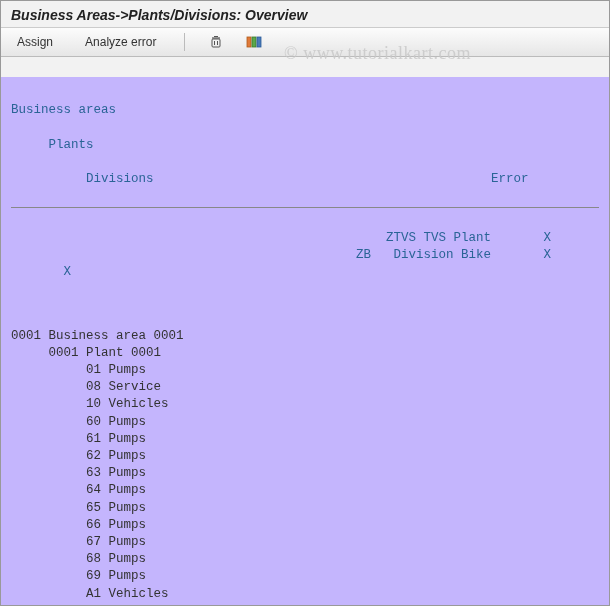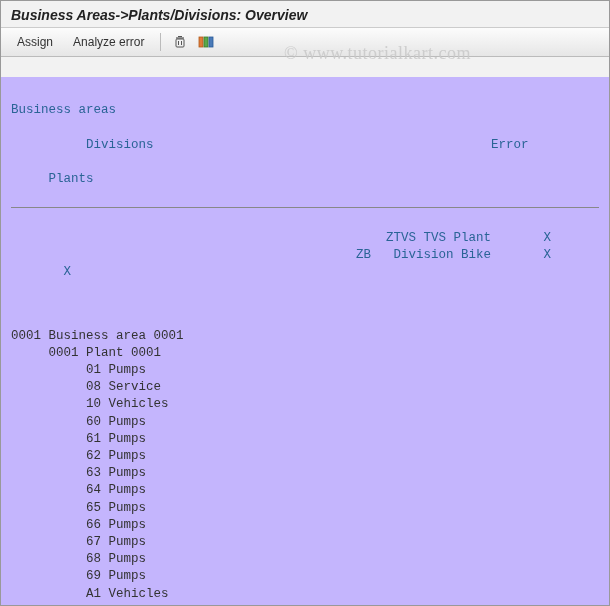--- a/index.html
+++ b/index.html
@@ -22,21 +22,21 @@
       font-size: 14px;
       color: #222;
     }
     .toolbar {
       background: linear-gradient(#fcfcfc, #e6e6e6);
       border-top: 1px solid #ccc;
       border-bottom: 1px solid #bbb;
       padding: 4px 8px;
       display: flex;
       align-items: center;
-      gap: 4px;
+      gap: 16px;
       font-size: 12px;
       color: #333;
     }
     .toolbar-btn {
       padding: 2px 8px;
       cursor: pointer;
       border-radius: 2px;
     }
     .toolbar-sep {
       width: 1px;
@@ -121,19 +121,19 @@
       <rect x="6" y="2" width="4" height="10" fill="#5aa84a" stroke="#3a7a2a" stroke-width="0.8"></rect>
       <rect x="11" y="2" width="4" height="10" fill="#4a7ab8" stroke="#2a5a98" stroke-width="0.8"></rect>
     </svg>
   </span>
 </div>
 
 <div class="watermark">©  www.tutorialkart.com</div>
 
 <div class="content">
 <div class="hdr">Business areas</div>
+<div class="row"><span class="col-main"><span class="hdr">     <span>Plants</span></span></span></div>
 <div class="row"><span class="col-main"><span class="hdr">          <span>Divisions</span></span></span><span class="col-err hdr">Error</span></div>
-<div class="row"><span class="col-main"><span class="hdr">     <span>Plants</span></span></span></div>
 <div class="hr-line"></div>
 <div id="error-rows"><div class="row"><span class="col-main blue">     ZTVS TVS Plant</span><span class="col-err blue">X</span></div><div class="row"><span class="col-main blue">          ZB   Division Bike</span><span class="col-err blue">X</span></div><div class="row"><span class="col-err blue">X</span></div></div>
 <div style="height:12px"></div>
 <div id="tree-rows"><div class="row"><span class="col-main">0001 Business area 0001</span></div><div class="row"><span class="col-main">     0001 Plant 0001</span></div><div class="row"><span class="col-main">          01 Pumps</span></div><div class="row"><span class="col-main">          08 Service</span></div><div class="row"><span class="col-main">          10 Vehicles</span></div><div class="row"><span class="col-main">          60 Pumps</span></div><div class="row"><span class="col-main">          61 Pumps</span></div><div class="row"><span class="col-main">          62 Pumps</span></div><div class="row"><span class="col-main">          63 Pumps</span></div><div class="row"><span class="col-main">          64 Pumps</span></div><div class="row"><span class="col-main">          65 Pumps</span></div><div class="row"><span class="col-main">          66 Pumps</span></div><div class="row"><span class="col-main">          67 Pumps</span></div><div class="row"><span class="col-main">          68 Pumps</span></div><div class="row"><span class="col-main">          69 Pumps</span></div><div class="row"><span class="col-main">          A1 Vehicles</span></div><div class="row"><span class="col-main">          A3 Pumps</span></div><div class="row"><span class="col-main">          A4 Pumps</span></div></div>
 </div>
 
 </body></html>

